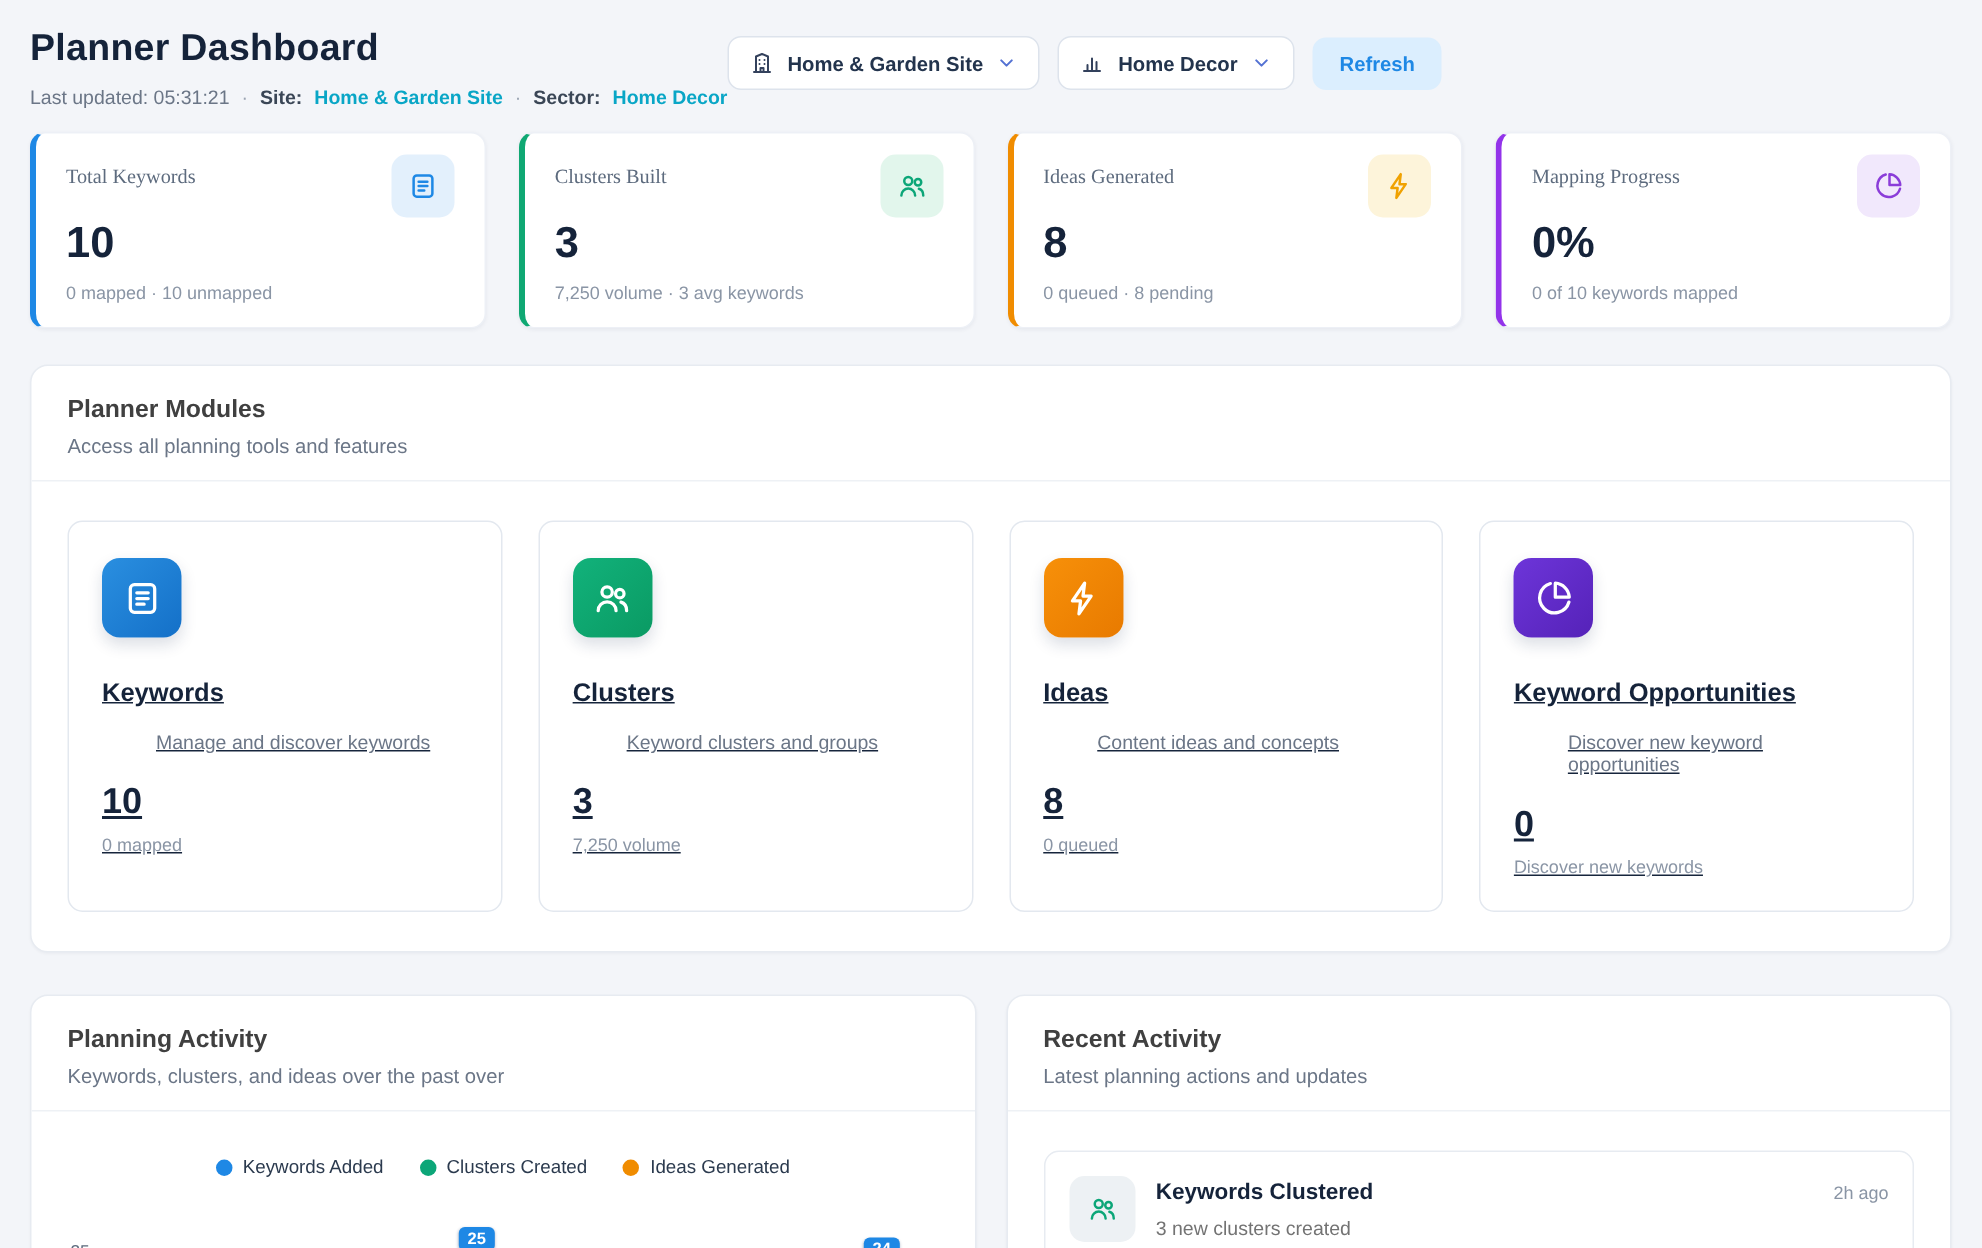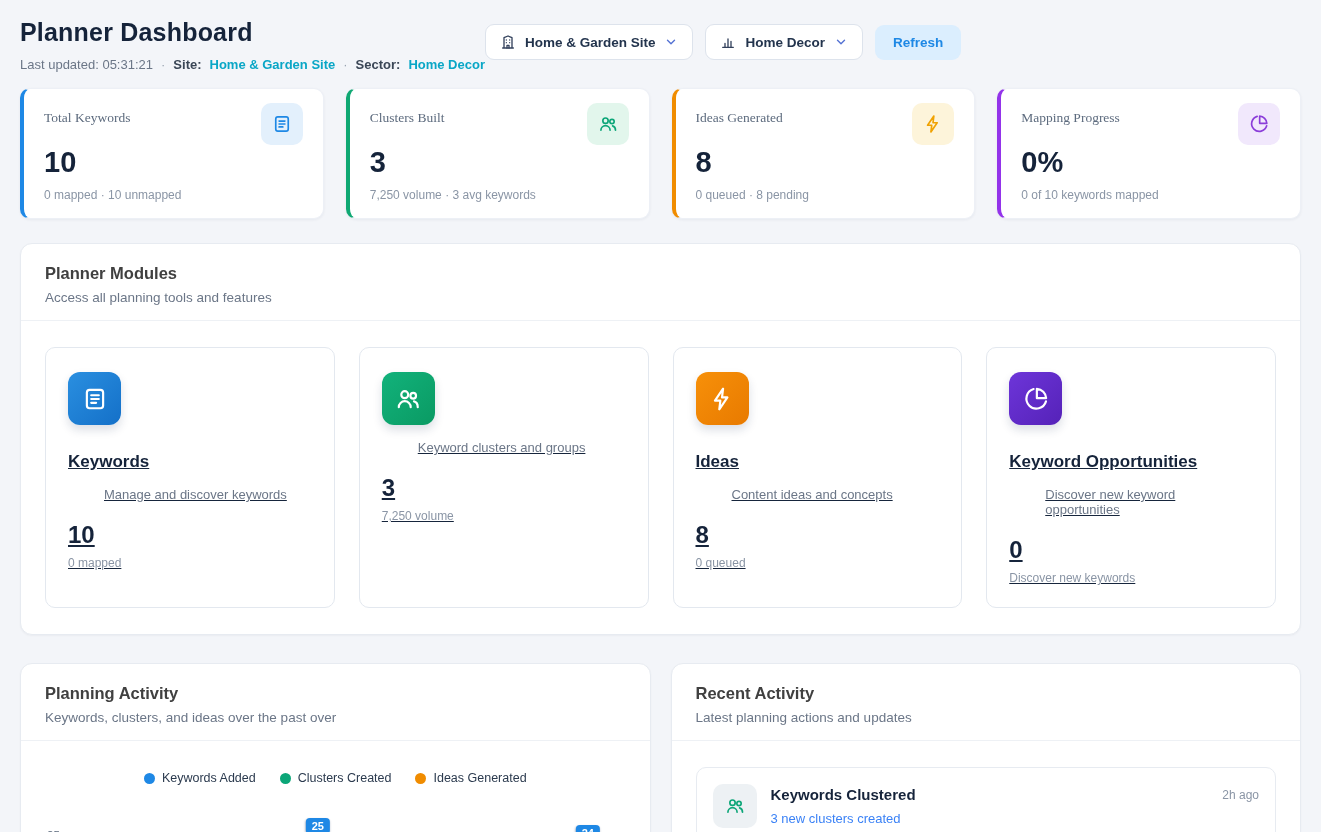--- a/index.html
+++ b/index.html
@@ -107,21 +107,21 @@
   .activity-item {
     display: flex; gap: 14px; align-items: flex-start;
     border: 1px solid #e7ebf1; border-radius: 10px; padding: 16px; cursor: pointer;
   }
   .activity-iconbox {
     width: 44px; height: 44px; border-radius: 10px; background: #edf1f4; color: #0ca678;
     display: flex; align-items: center; justify-content: center; flex: none;
   }
   .activity-iconbox svg { width: 20px; height: 20px; display: block; }
   .activity-title { font-size: 15px; font-weight: 800; color: #15233a; padding-top: 2px; }
-  .activity-desc { font-size: 13px; color: #3b82f6; margin-top: 8px; }
+  .activity-desc { font-size: 13px; color: #737373; margin-top: 8px; }
   .activity-time { margin-left: auto; font-size: 12px; color: #8a95a5; padding-top: 4px; }
 </style>
 </head>
 <body>
 
 <div class="page">
 
   <header class="topbar">
     <div>
       <h1 class="page-title">Planner Dashboard</h1>
@@ -251,20 +251,21 @@
 
       <div class="module-card">
         <div class="module-iconbox m-green">
           <svg viewBox="0 0 24 24" fill="none" stroke="currentColor" stroke-width="2" stroke-linecap="round" stroke-linejoin="round">
               <circle cx="9" cy="8" r="3.2"></circle>
               <path d="M3.5 19.5c0-3 2.5-5.5 5.5-5.5s5.5 2.5 5.5 5.5"></path>
               <circle cx="16.8" cy="9" r="2.6"></circle>
               <path d="M17.5 14.2c2.2.6 3.5 2.6 3.5 5.3"></path>
             </svg>
         </div>
+        <div class="module-title">Clusters</div>
         <div class="module-desc">Keyword clusters and groups</div>
         <div class="module-value">3</div>
         <div class="module-caption">7,250 volume</div>
       </div>
 
       <div class="module-card">
         <div class="module-iconbox m-orange">
           <svg viewBox="0 0 24 24" fill="none" stroke="currentColor" stroke-width="2" stroke-linejoin="round">
               <path d="M13 2.5 5.5 13.5h5l-1 8L17 10.5h-5l1-8z"></path>
             </svg>

